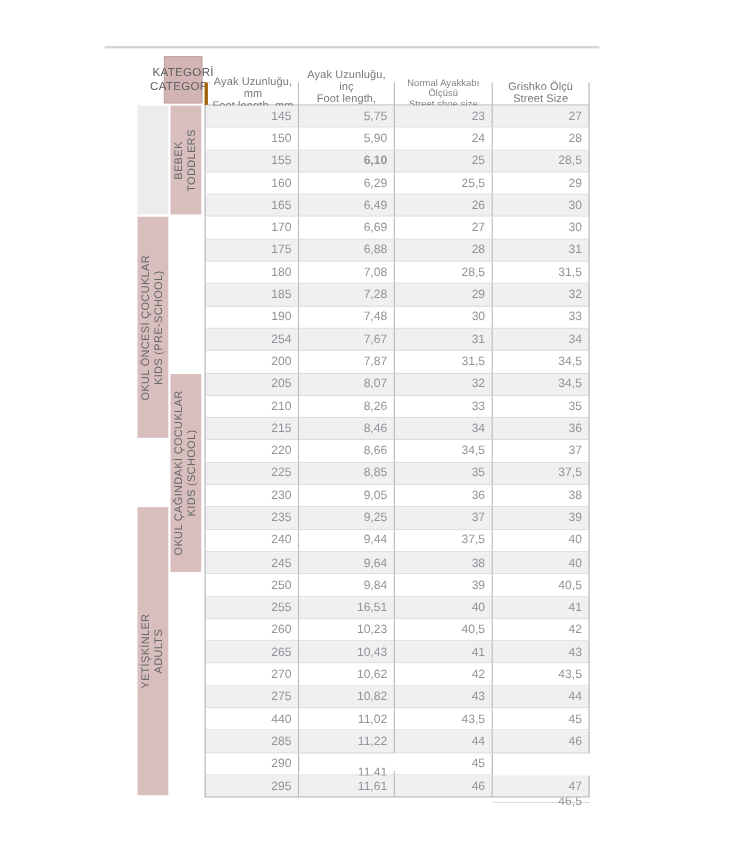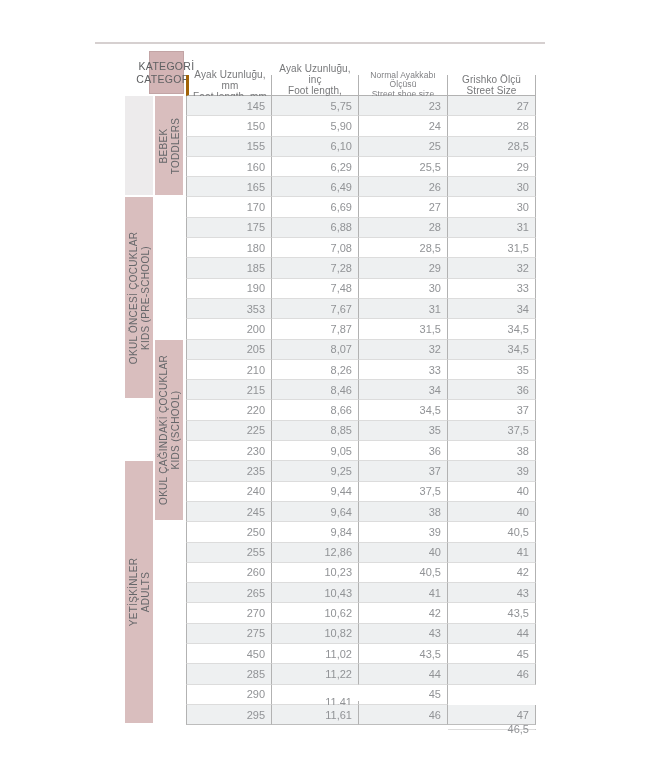--- a/index.html
+++ b/index.html
@@ -119,21 +119,21 @@
     <div class="cat-block white" style="grid-area: 24 / 2 / 34;"></div>
     <div class="cell gray colfirst" style="grid-area: 3 / 3;">145</div>
     <div class="cell gray" style="grid-area: 3 / 4;">5,75</div>
     <div class="cell gray" style="grid-area: 3 / 5;">23</div>
     <div class="cell gray" style="grid-area: 3 / 6;">27</div>
     <div class="cell white colfirst" style="grid-area: 4 / 3;">150</div>
     <div class="cell white" style="grid-area: 4 / 4;">5,90</div>
     <div class="cell white" style="grid-area: 4 / 5;">24</div>
     <div class="cell white" style="grid-area: 4 / 6;">28</div>
     <div class="cell gray colfirst" style="grid-area: 5 / 3;">155</div>
-    <div class="cell gray" style="grid-area: 5 / 4;">6,10</div>
+    <div class="cell gray" style="grid-area: 5 / 4; font-weight: bold;">6,10</div>
     <div class="cell gray" style="grid-area: 5 / 5;">25</div>
     <div class="cell gray" style="grid-area: 5 / 6;">28,5</div>
     <div class="cell white colfirst" style="grid-area: 6 / 3;">160</div>
     <div class="cell white" style="grid-area: 6 / 4;">6,29</div>
     <div class="cell white" style="grid-area: 6 / 5;">25,5</div>
     <div class="cell white" style="grid-area: 6 / 6;">29</div>
     <div class="cell gray colfirst" style="grid-area: 7 / 3;">165</div>
     <div class="cell gray" style="grid-area: 7 / 4;">6,49</div>
     <div class="cell gray" style="grid-area: 7 / 5;">26</div>
     <div class="cell gray" style="grid-area: 7 / 6;">30</div>
@@ -150,21 +150,21 @@
     <div class="cell white" style="grid-area: 10 / 5;">28,5</div>
     <div class="cell white" style="grid-area: 10 / 6;">31,5</div>
     <div class="cell gray colfirst" style="grid-area: 11 / 3;">185</div>
     <div class="cell gray" style="grid-area: 11 / 4;">7,28</div>
     <div class="cell gray" style="grid-area: 11 / 5;">29</div>
     <div class="cell gray" style="grid-area: 11 / 6;">32</div>
     <div class="cell white colfirst" style="grid-area: 12 / 3;">190</div>
     <div class="cell white" style="grid-area: 12 / 4;">7,48</div>
     <div class="cell white" style="grid-area: 12 / 5;">30</div>
     <div class="cell white" style="grid-area: 12 / 6;">33</div>
-    <div class="cell gray colfirst" style="grid-area: 13 / 3;">353</div>
+    <div class="cell gray colfirst" style="grid-area: 13 / 3;">254</div>
     <div class="cell gray" style="grid-area: 13 / 4;">7,67</div>
     <div class="cell gray" style="grid-area: 13 / 5;">31</div>
     <div class="cell gray" style="grid-area: 13 / 6;">34</div>
     <div class="cell white colfirst" style="grid-area: 14 / 3;">200</div>
     <div class="cell white" style="grid-area: 14 / 4;">7,87</div>
     <div class="cell white" style="grid-area: 14 / 5;">31,5</div>
     <div class="cell white" style="grid-area: 14 / 6;">34,5</div>
     <div class="cell gray colfirst" style="grid-area: 15 / 3;">205</div>
     <div class="cell gray" style="grid-area: 15 / 4;">8,07</div>
     <div class="cell gray" style="grid-area: 15 / 5;">32</div>
@@ -199,40 +199,40 @@
     <div class="cell white" style="grid-area: 22 / 6;">40</div>
     <div class="cell gray colfirst" style="grid-area: 23 / 3;">245</div>
     <div class="cell gray" style="grid-area: 23 / 4;">9,64</div>
     <div class="cell gray" style="grid-area: 23 / 5;">38</div>
     <div class="cell gray" style="grid-area: 23 / 6;">40</div>
     <div class="cell white colfirst" style="grid-area: 24 / 3;">250</div>
     <div class="cell white" style="grid-area: 24 / 4;">9,84</div>
     <div class="cell white" style="grid-area: 24 / 5;">39</div>
     <div class="cell white" style="grid-area: 24 / 6;">40,5</div>
     <div class="cell gray colfirst" style="grid-area: 25 / 3;">255</div>
-    <div class="cell gray" style="grid-area: 25 / 4;">12,86</div>
+    <div class="cell gray" style="grid-area: 25 / 4;">16,51</div>
     <div class="cell gray" style="grid-area: 25 / 5;">40</div>
     <div class="cell gray" style="grid-area: 25 / 6;">41</div>
     <div class="cell white colfirst" style="grid-area: 26 / 3;">260</div>
     <div class="cell white" style="grid-area: 26 / 4;">10,23</div>
     <div class="cell white" style="grid-area: 26 / 5;">40,5</div>
     <div class="cell white" style="grid-area: 26 / 6;">42</div>
     <div class="cell gray colfirst" style="grid-area: 27 / 3;">265</div>
     <div class="cell gray" style="grid-area: 27 / 4;">10,43</div>
     <div class="cell gray" style="grid-area: 27 / 5;">41</div>
     <div class="cell gray" style="grid-area: 27 / 6;">43</div>
     <div class="cell white colfirst" style="grid-area: 28 / 3;">270</div>
     <div class="cell white" style="grid-area: 28 / 4;">10,62</div>
     <div class="cell white" style="grid-area: 28 / 5;">42</div>
     <div class="cell white" style="grid-area: 28 / 6;">43,5</div>
     <div class="cell gray colfirst" style="grid-area: 29 / 3;">275</div>
     <div class="cell gray" style="grid-area: 29 / 4;">10,82</div>
     <div class="cell gray" style="grid-area: 29 / 5;">43</div>
     <div class="cell gray" style="grid-area: 29 / 6;">44</div>
-    <div class="cell white colfirst" style="grid-area: 30 / 3;">450</div>
+    <div class="cell white colfirst" style="grid-area: 30 / 3;">440</div>
     <div class="cell white" style="grid-area: 30 / 4;">11,02</div>
     <div class="cell white" style="grid-area: 30 / 5;">43,5</div>
     <div class="cell white" style="grid-area: 30 / 6;">45</div>
     <div class="cell gray colfirst" style="grid-area: 31 / 3;">285</div>
     <div class="cell gray" style="grid-area: 31 / 4;">11,22</div>
     <div class="cell gray" style="grid-area: 31 / 5;">44</div>
     <div class="cell gray" style="grid-area: 31 / 6;">46</div>
     <div class="cell white colfirst" style="grid-area: 32 / 3;">290</div>
     <div class="cell white" style="grid-area: 32 / 4; margin-top: 16px;">11,41</div>
     <div class="cell white" style="grid-area: 32 / 5;">45</div>

